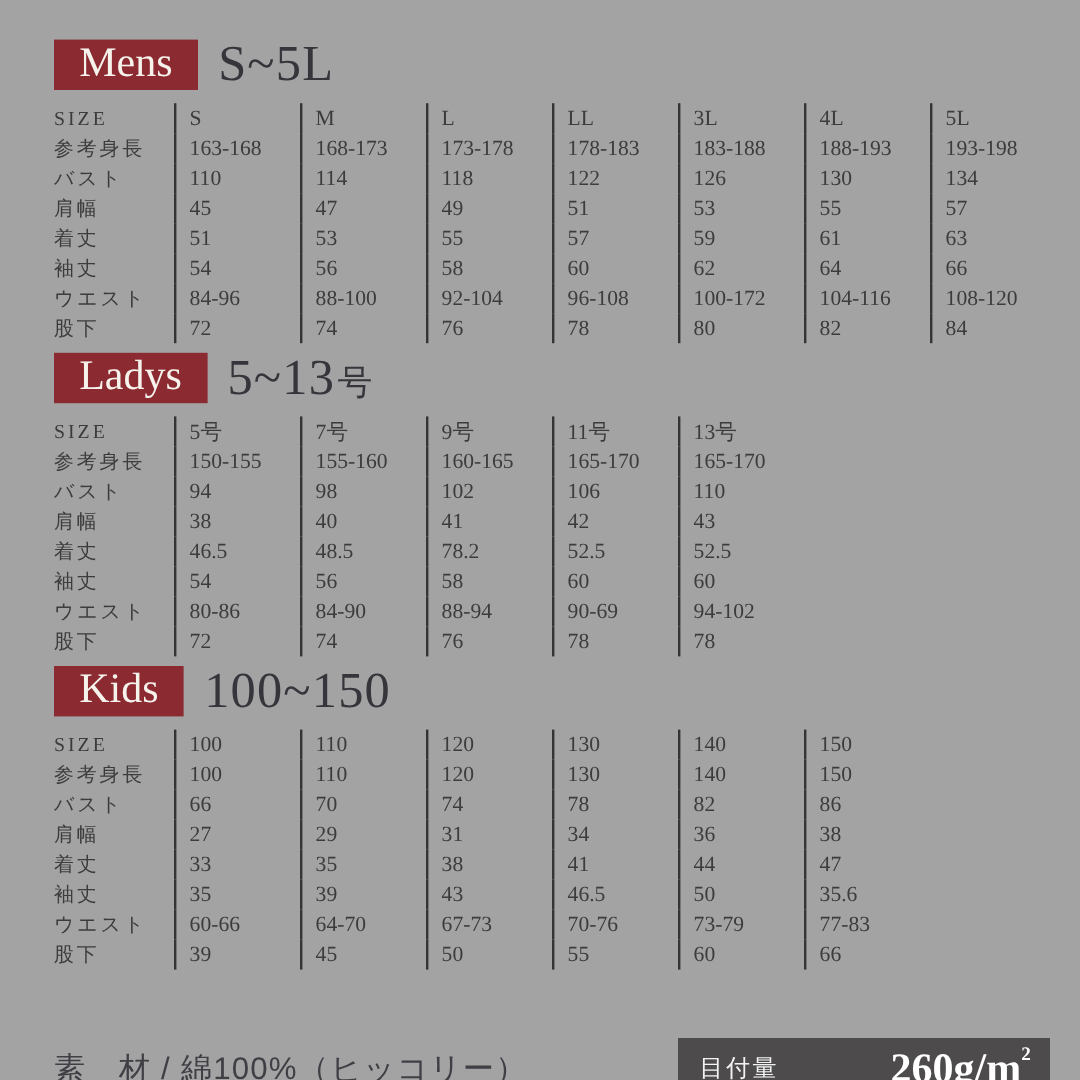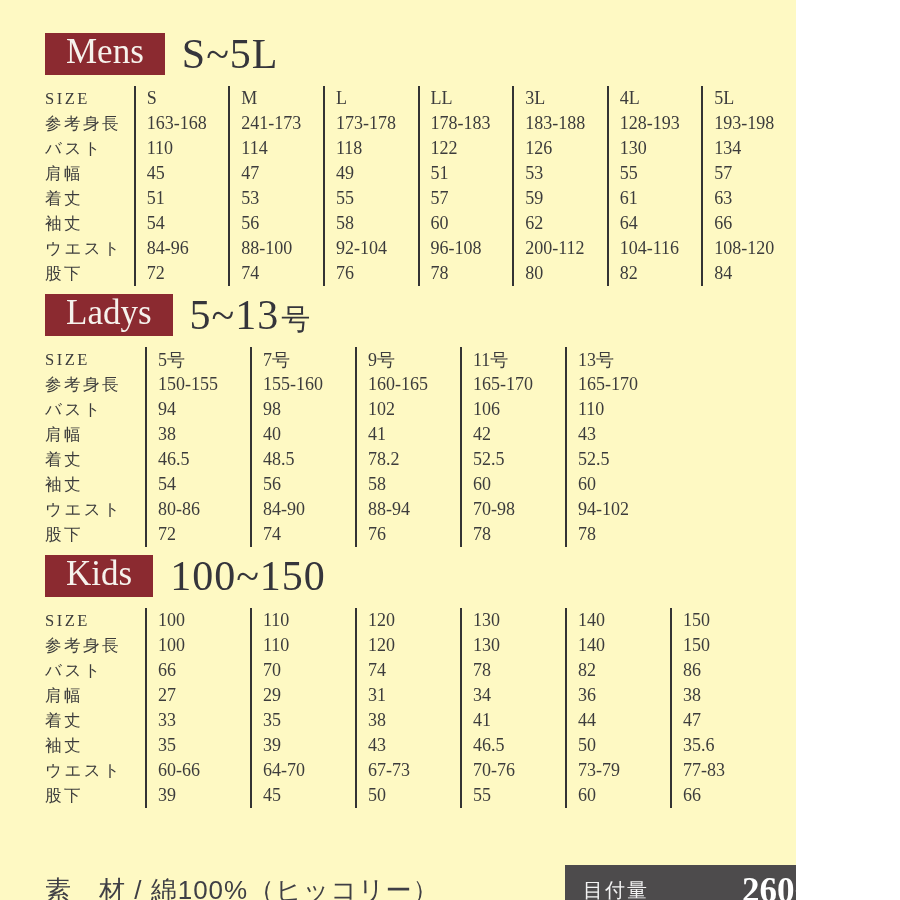--- a/index.html
+++ b/index.html
@@ -1,21 +1,21 @@
 <!DOCTYPE html>
 <html><head>
 <meta charset="utf-8">
 <style>
   html,body { margin:0; padding:0; background:#ffffff; }
   body {
     width:900px; height:900px;
     font-family:"Liberation Sans","DejaVu Sans",sans-serif;
     color:#3c3c3c;
   }
-  .canvas { position:relative; width:796px; height:900px; overflow:hidden; background:#fef9c3; }
+  .canvas { position:relative; width:900px; height:900px; overflow:hidden; background:#a3a3a3; }
   .content { padding:33px 0 0 45px; }
 
   
   .section { margin-bottom:8px; }
   .sec-header { display:flex; align-items:center; height:42px; margin-bottom:11px; }
   .badge {
     background:#8b2a30; color:#f6f2ec;
     font-family:"Liberation Serif","DejaVu Serif",serif;
     font-size:35px; line-height:1;
     height:42px; display:flex; align-items:center;
@@ -80,25 +80,25 @@
               <div class="cell value">M</div>
               <div class="cell value">L</div>
               <div class="cell value">LL</div>
               <div class="cell value">3L</div>
               <div class="cell value">4L</div>
               <div class="cell value">5L</div>
             </div>
             <div class="trow">
               <div class="cell rlabel">参考身長</div>
               <div class="cell value">163-168</div>
-              <div class="cell value">241-173</div>
+              <div class="cell value">168-173</div>
               <div class="cell value">173-178</div>
               <div class="cell value">178-183</div>
               <div class="cell value">183-188</div>
-              <div class="cell value">128-193</div>
+              <div class="cell value">188-193</div>
               <div class="cell value">193-198</div>
             </div>
             <div class="trow">
               <div class="cell rlabel">バスト</div>
               <div class="cell value">110</div>
               <div class="cell value">114</div>
               <div class="cell value">118</div>
               <div class="cell value">122</div>
               <div class="cell value">126</div>
               <div class="cell value">130</div>
@@ -133,21 +133,21 @@
               <div class="cell value">62</div>
               <div class="cell value">64</div>
               <div class="cell value">66</div>
             </div>
             <div class="trow">
               <div class="cell rlabel">ウエスト</div>
               <div class="cell value">84-96</div>
               <div class="cell value">88-100</div>
               <div class="cell value">92-104</div>
               <div class="cell value">96-108</div>
-              <div class="cell value">200-112</div>
+              <div class="cell value">100-172</div>
               <div class="cell value">104-116</div>
               <div class="cell value">108-120</div>
             </div>
             <div class="trow">
               <div class="cell rlabel">股下</div>
               <div class="cell value">72</div>
               <div class="cell value">74</div>
               <div class="cell value">76</div>
               <div class="cell value">78</div>
               <div class="cell value">80</div>
@@ -211,21 +211,21 @@
               <div class="cell value">56</div>
               <div class="cell value">58</div>
               <div class="cell value">60</div>
               <div class="cell value">60</div>
             </div>
             <div class="trow">
               <div class="cell rlabel">ウエスト</div>
               <div class="cell value">80-86</div>
               <div class="cell value">84-90</div>
               <div class="cell value">88-94</div>
-              <div class="cell value">70-98</div>
+              <div class="cell value">90-69</div>
               <div class="cell value">94-102</div>
             </div>
             <div class="trow">
               <div class="cell rlabel">股下</div>
               <div class="cell value">72</div>
               <div class="cell value">74</div>
               <div class="cell value">76</div>
               <div class="cell value">78</div>
               <div class="cell value">78</div>
             </div>

